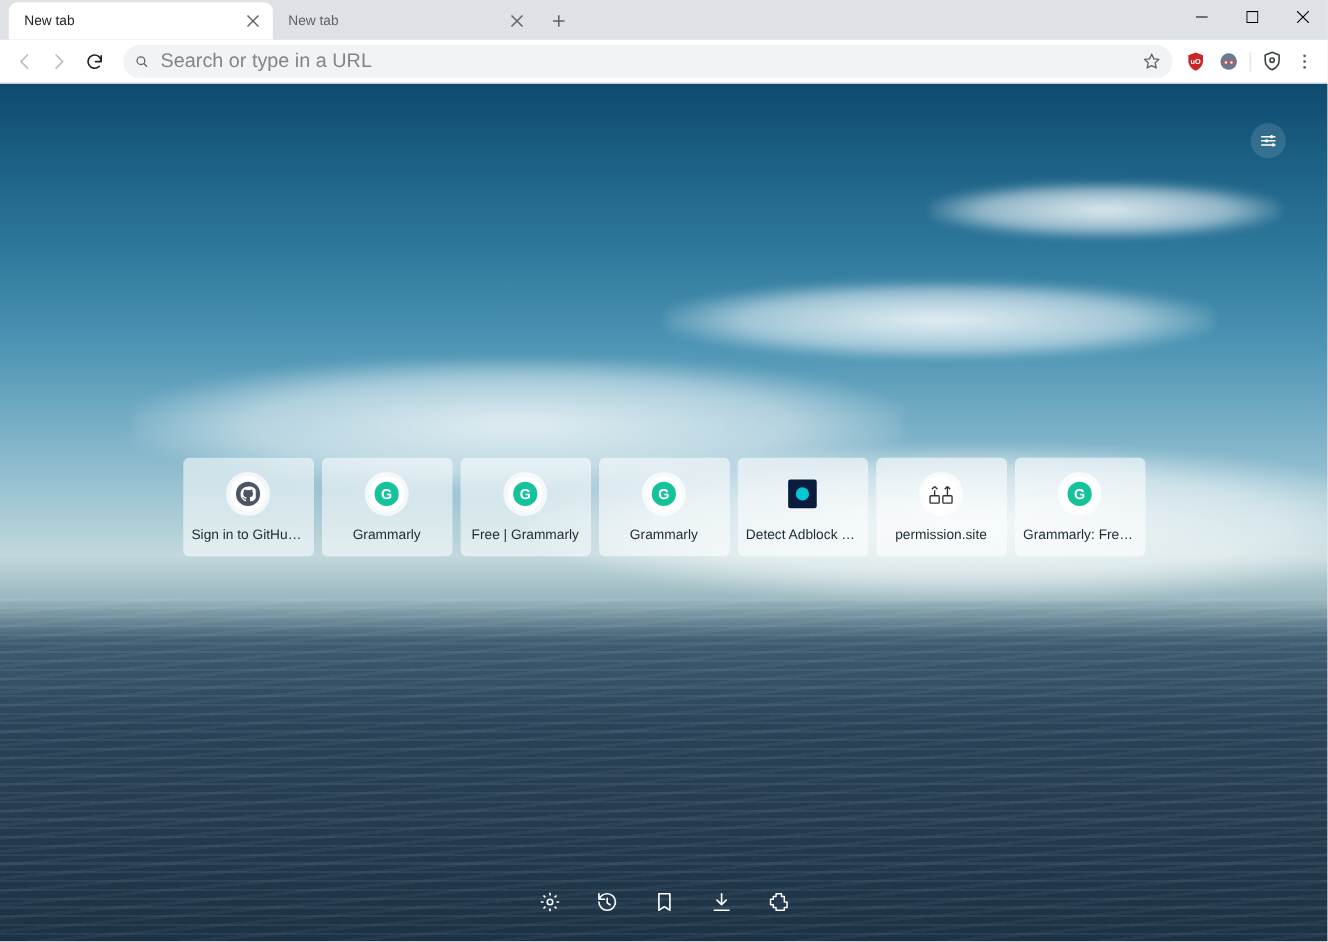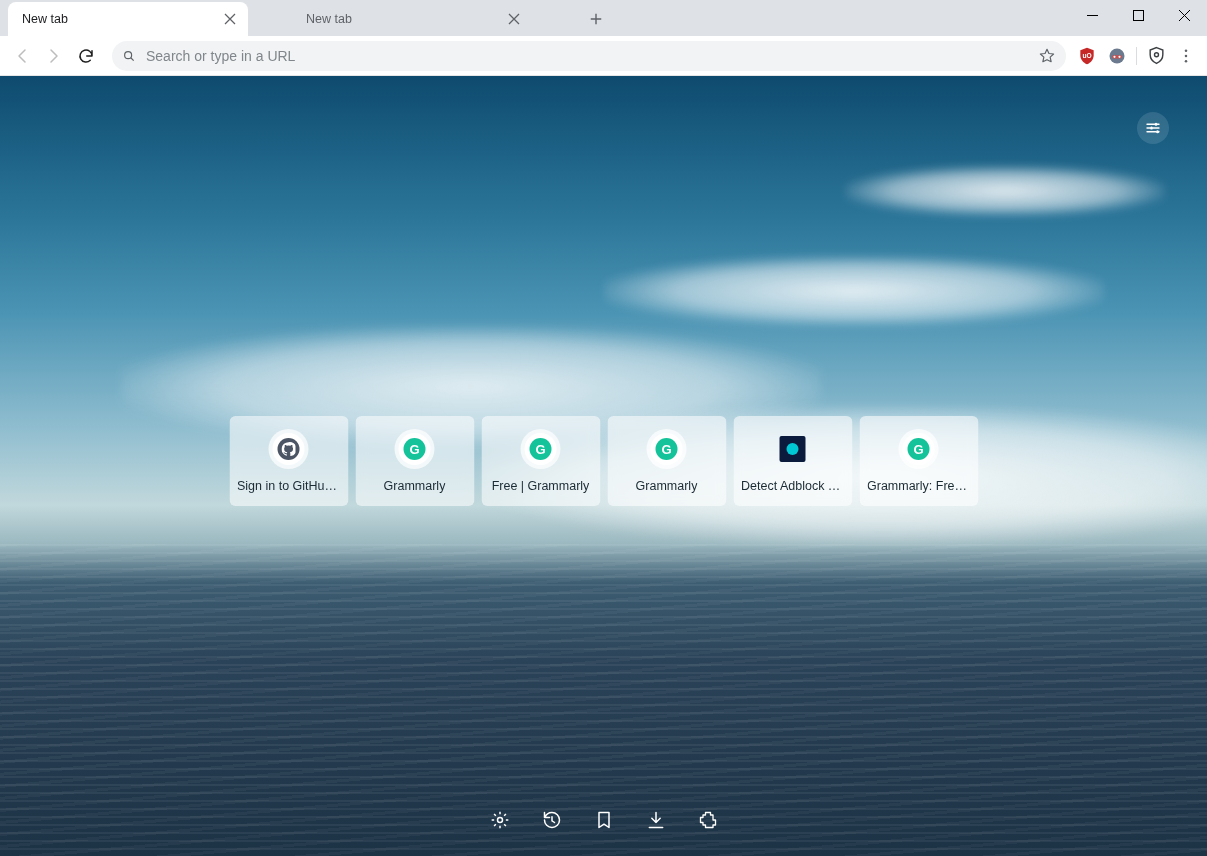--- a/index.html
+++ b/index.html
@@ -16,21 +16,20 @@
   background: #dee1e6;
   display: flex;
   align-items: flex-end;
   position: relative;
 }
 .tabs {
   display: flex;
   align-items: flex-end;
   height: 36px;
   padding-left: 8px;
-  gap: 44px;
 }
 .tab {
   width: 240px;
   height: 34px;
   display: flex;
   align-items: center;
   padding: 0 10px 0 14px;
   font-size: 12.5px;
   color: #5f6368;
   position: relative;
@@ -92,21 +91,21 @@
   background: #f1f3f4;
   border-radius: 15px;
   display: flex;
   align-items: center;
   padding: 0 10px;
 }
 .omnibox .search-icon { color: #5f6368; margin-right: 10px; }
 .omnibox .search-icon svg { width: 14px; height: 14px; display:block; }
 .omnibox input {
   flex: 1; border: none; background: transparent;
-  font-size: 14px; color: #1d4ed8; outline: none;
+  font-size: 18px; color: #1d4ed8; outline: none;
 }
 .omnibox input::placeholder { color: #80868b; }
 .omnibox .star-icon { color: #5f6368; }
 .omnibox .star-icon svg { width: 18px; height: 18px; display:block; }
 .ext-icons { display: flex; align-items: center; gap: 0px; }
 .ext-icon {
   width: 30px; height: 30px;
   display: flex; align-items: center; justify-content: center;
   cursor: pointer;
 }
@@ -376,20 +375,30 @@
     <div class="tile">
       <div class="tile-icon" style="background:transparent; box-shadow:none;">
           <div class="ico-detect">
             <span></span>
           </div>
         </div>
       <div class="tile-label">Detect Adblock - ...</div>
     </div>
     <div class="tile">
       <div class="tile-icon">
+        <svg viewBox="0 0 28 24" width="24" height="20">
+            <rect x="2" y="14" width="10" height="8" rx="1" fill="none" stroke="#333" stroke-width="1.5"></rect>
+            <rect x="16" y="14" width="10" height="8" rx="1" fill="none" stroke="#333" stroke-width="1.5"></rect>
+            <path d="M7 14V8M21 14V4M7 4l3 3M7 4L4 7M21 4l3 3M21 4l-3 3" stroke="#333" stroke-width="1.5" fill="none"></path>
+          </svg>
+      </div>
+      <div class="tile-label">permission.site</div>
+    </div>
+    <div class="tile">
+      <div class="tile-icon">
           <div class="ico-grammarly">G</div>
         </div>
       <div class="tile-label">Grammarly: Free ...</div>
     </div>
   </div>
 
   <div class="bottom-bar">
     <div class="bottom-btn">
       <svg viewBox="0 0 24 24">
           <circle cx="12" cy="12" r="3" stroke="currentColor" stroke-width="1.8" fill="none"></circle>

